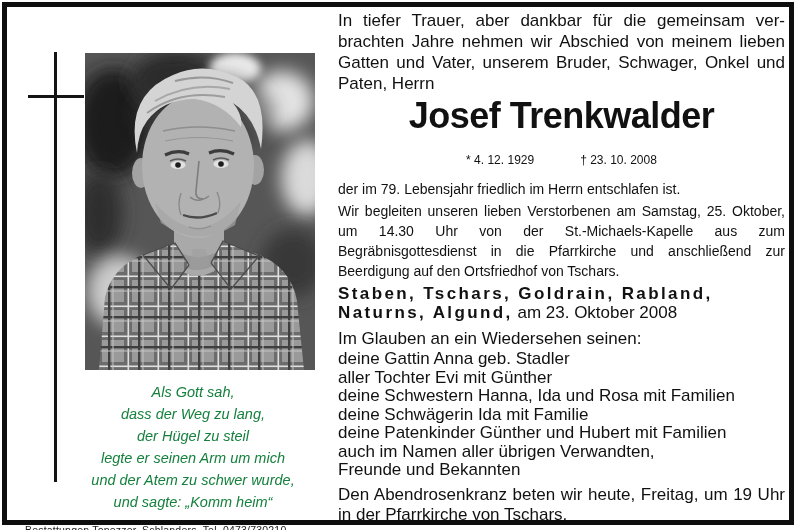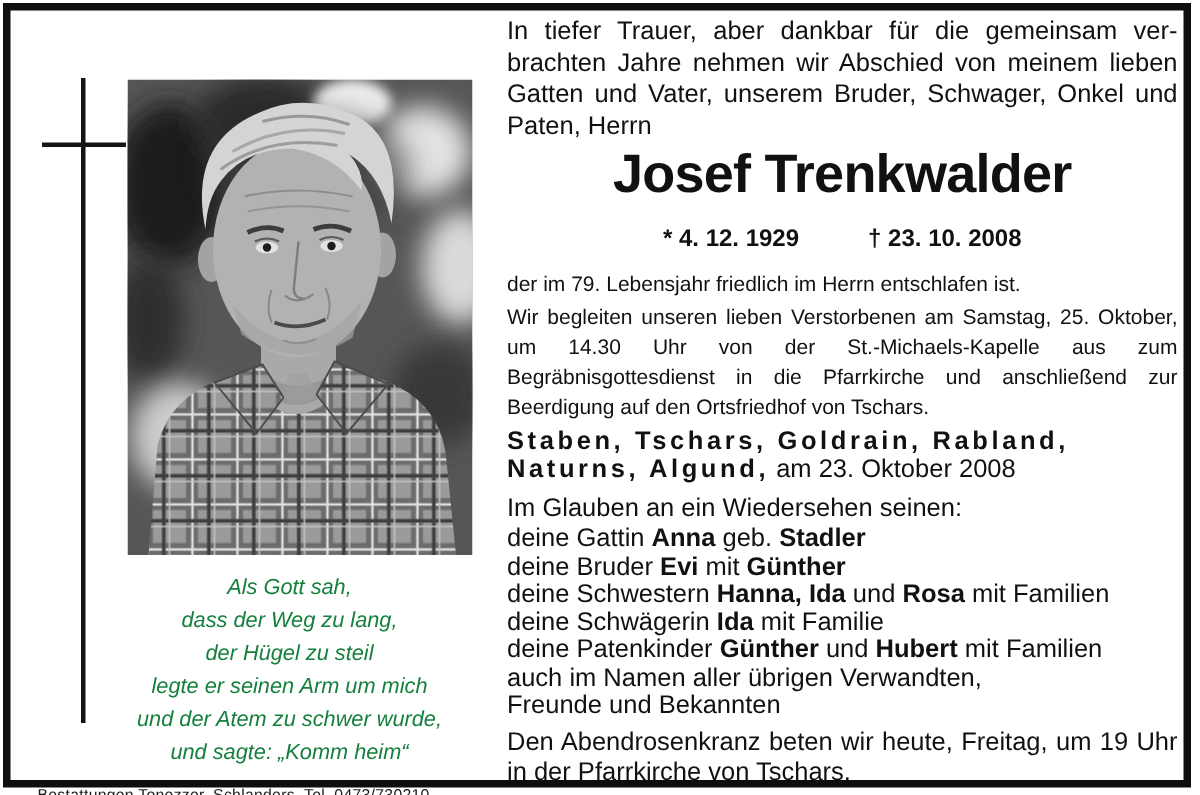--- a/index.html
+++ b/index.html
@@ -22,30 +22,30 @@
   .publisher{
     position:absolute; left:25px; top:524px; font-size:10.5px; color:#1a1a1a; letter-spacing:0.2px;
   }
   
   .right-col{ position:absolute; left:338px; top:8px; width:447px; }
   .intro{ font-size:17px; line-height:21px; text-align:justify; margin:2px 0 0 0; }
   .name{
     font-size:36px; line-height:38px; font-weight:bold; letter-spacing:-0.5px;
     text-align:center; margin:3px 0 16px 0; white-space:nowrap;
   }
-  .dates{ text-align:center; font-weight:bold; font-size:16px; line-height:18px; margin:4px 0 0 0; }
+  .dates{ text-align:center; font-weight:normal; font-size:12px; line-height:18px; margin:4px 0 0 0; }
   .dates .birth{ margin-right:46px; }
   .passing{ font-size:14px; line-height:20px; margin:10px 0 0 0; }
   .funeral{ font-size:14px; line-height:20px; text-align:justify; margin:2px 0 0 0; }
   .places{ font-size:17px; line-height:19px; margin:3px 0 0 0; }
   .mourn-head{ font-size:17px; line-height:18px; margin:8px 0 0 0; }
   .mourners{ margin:2px 0 0 0; }
   .mourner{ font-size:17px; line-height:18.5px; }
   .rosary{ font-size:17px; line-height:20px; text-align:justify; margin:5px 0 0 0; }
-  .b{ font-weight:bold; }
+  .b{ font-weight:normal; }
   .sp{ letter-spacing:2.4px;font-weight:bold; }
 </style>
 </head>
 <body>
 
 <div class="sheet">
 
   <div class="frame"></div>
 
   <div class="cross">
@@ -162,21 +162,21 @@
 
     <div class="places">
       <div><span class="sp">Staben, Tschars, Goldrain, Rabland,</span></div>
       <div><span class="sp">Naturns, Algund,</span><span> am 23. Oktober 2008</span></div>
     </div>
 
     <p class="mourn-head">Im Glauben an ein Wiedersehen seinen:</p>
 
     <div class="mourners">
       <div class="mourner"><span>deine Gattin </span><span class="b">Anna</span><span> geb. </span><span class="b">Stadler</span></div>
-      <div class="mourner"><span>deine Bruder </span><span class="b">Evi</span><span> mit </span><span class="b">Günther</span></div>
+      <div class="mourner"><span>aller Tochter </span><span class="b">Evi</span><span> mit </span><span class="b">Günther</span></div>
       <div class="mourner"><span>deine Schwestern </span><span class="b">Hanna, Ida</span><span> und </span><span class="b">Rosa</span><span> mit Familien</span></div>
       <div class="mourner"><span>deine Schwägerin </span><span class="b">Ida</span><span> mit Familie</span></div>
       <div class="mourner"><span>deine Patenkinder </span><span class="b">Günther</span><span> und </span><span class="b">Hubert</span><span> mit Familien</span></div>
       <div class="mourner"><span>auch im Namen aller übrigen Verwandten,</span></div>
       <div class="mourner"><span>Freunde und Bekannten</span></div>
     </div>
 
     <p class="rosary">Den Abendrosenkranz beten wir heute, Freitag, um 19 Uhr in der Pfarrkirche von Tschars.</p>
   </div>
 

